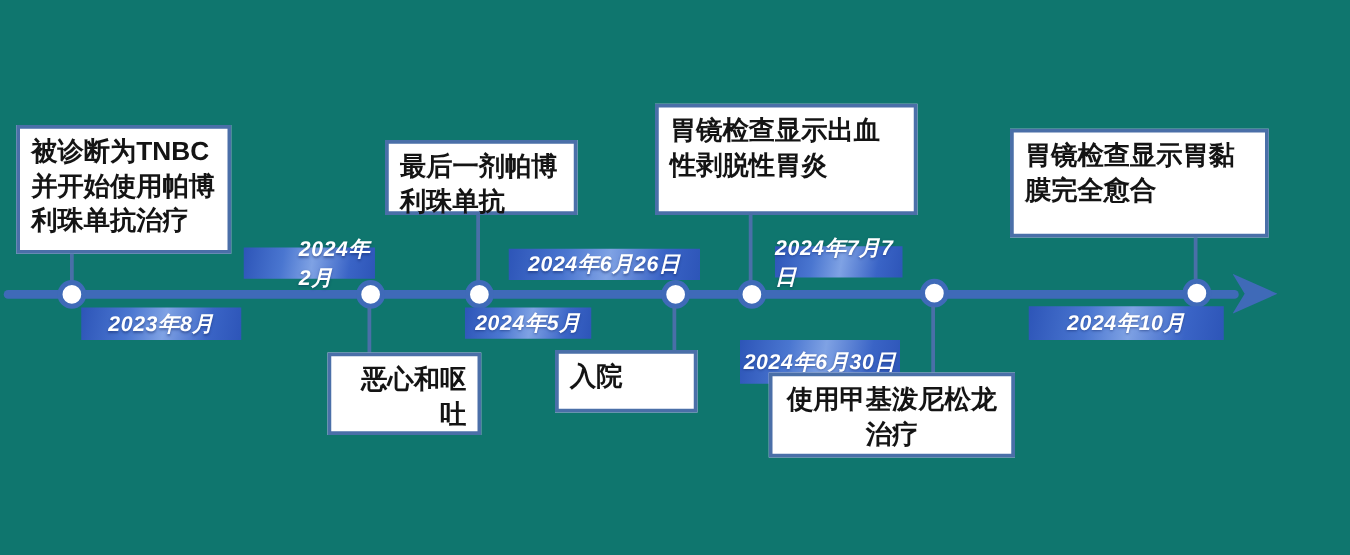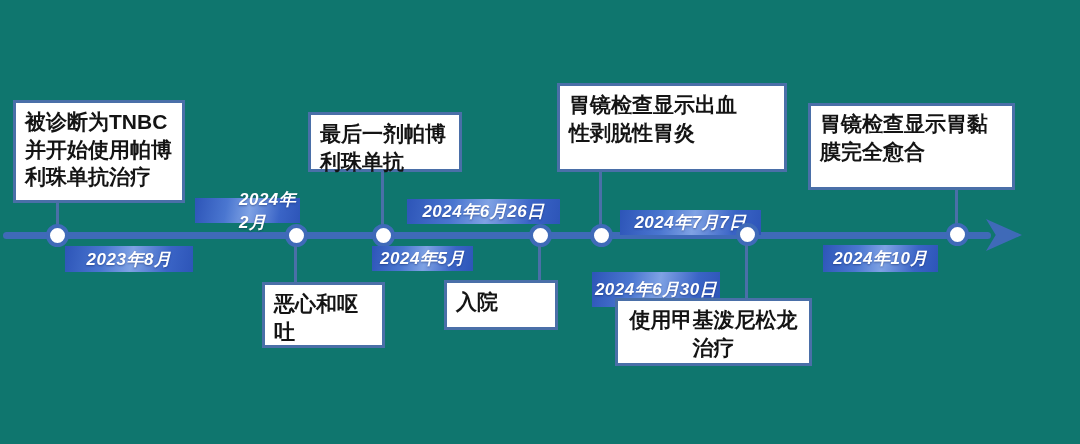--- a/index.html
+++ b/index.html
@@ -77,55 +77,55 @@
 利珠单抗治疗</div>
     <div class="stem" style="left:56px;  top:203px; height:25px;"></div>
     <div class="node" style="left:46px;  top:224px;"></div>
     <div class="badge" style="left:65px; top:246px; width:128px; height:26px;">2023年8月</div>
   </div>
 
   <div>
     <div class="badge" style="left:195px; top:198px; width:105px; height:25px;padding-left:44px;">2024年2月</div>
     <div class="node" style="left:285px; top:224px;"></div>
     <div class="stem" style="left:294px; top:246px; height:36px;"></div>
-    <div class="box" style="left:262px; top:282px; width:123px; height:66px;">恶心和呕吐</div>
+    <div class="box" style="left:262px; top:282px; width:123px; height:66px;text-align:right;">恶心和呕吐</div>
   </div>
 
   <div>
     <div class="box" style="left:308px; top:112px; width:154px; height:60px;">最后一剂帕博
 利珠单抗</div>
     <div class="stem" style="left:381px; top:172px; height:54px;"></div>
     <div class="node" style="left:372px; top:224px;"></div>
     <div class="badge" style="left:372px; top:246px; width:101px; height:25px;">2024年5月</div>
   </div>
 
   <div>
     <div class="badge" style="left:407px; top:199px; width:153px; height:25px;">2024年6月26日</div>
     <div class="node" style="left:529px; top:224px;"></div>
     <div class="stem" style="left:538px; top:246px; height:34px;"></div>
     <div class="box" style="left:444px; top:280px; width:114px; height:50px;">入院</div>
   </div>
 
   <div>
-    <div class="box" style="left:557px; top:83px; width:230px; height:89px;">胃镜检查显示出血
+    <div class="box" style="left:524px; top:83px; width:210px; height:89px;">胃镜检查显示出血
 性剥脱性胃炎</div>
     <div class="stem" style="left:599px; top:172px; height:54px;"></div>
     <div class="node" style="left:590px; top:224px;"></div>
     <div class="badge" style="left:592px; top:245px; width:128px; height:35px;margin-top:27px;">2024年6月30日</div>
   </div>
 
   <div>
-    <div class="badge" style="left:620px; top:210px; width:141px; height:25px;">2024年7月7日</div>
+    <div class="badge" style="left:620px; top:197px; width:102px; height:25px;">2024年7月7日</div>
     <div class="node" style="left:736px; top:223px;"></div>
     <div class="stem" style="left:745px; top:245px; height:53px;"></div>
     <div class="box" style="left:615px; top:298px; width:197px; height:68px;text-align:center;">使用甲基泼尼松龙
 治疗</div>
   </div>
 
   <div>
     <div class="box" style="left:808px; top:103px; width:207px; height:87px;font-family:Liberation Serif, serif;">胃镜检查显示胃黏
 膜完全愈合</div>
     <div class="stem" style="left:955px; top:190px; height:36px;"></div>
     <div class="node" style="left:946px; top:223px;"></div>
-    <div class="badge" style="left:823px; top:245px; width:115px; height:27px;">2024年10月</div>
+    <div class="badge" style="left:823px; top:245px; width:156px; height:27px;">2024年10月</div>
   </div>
 
 </div>
 
 </body></html>

